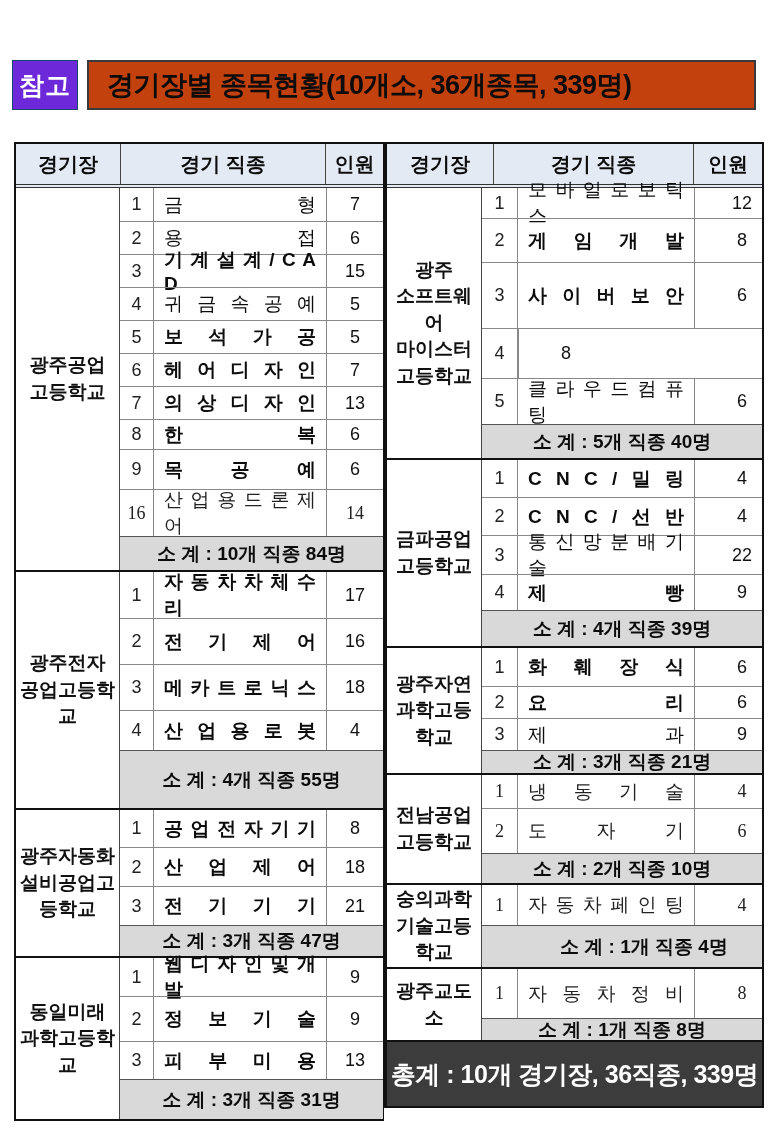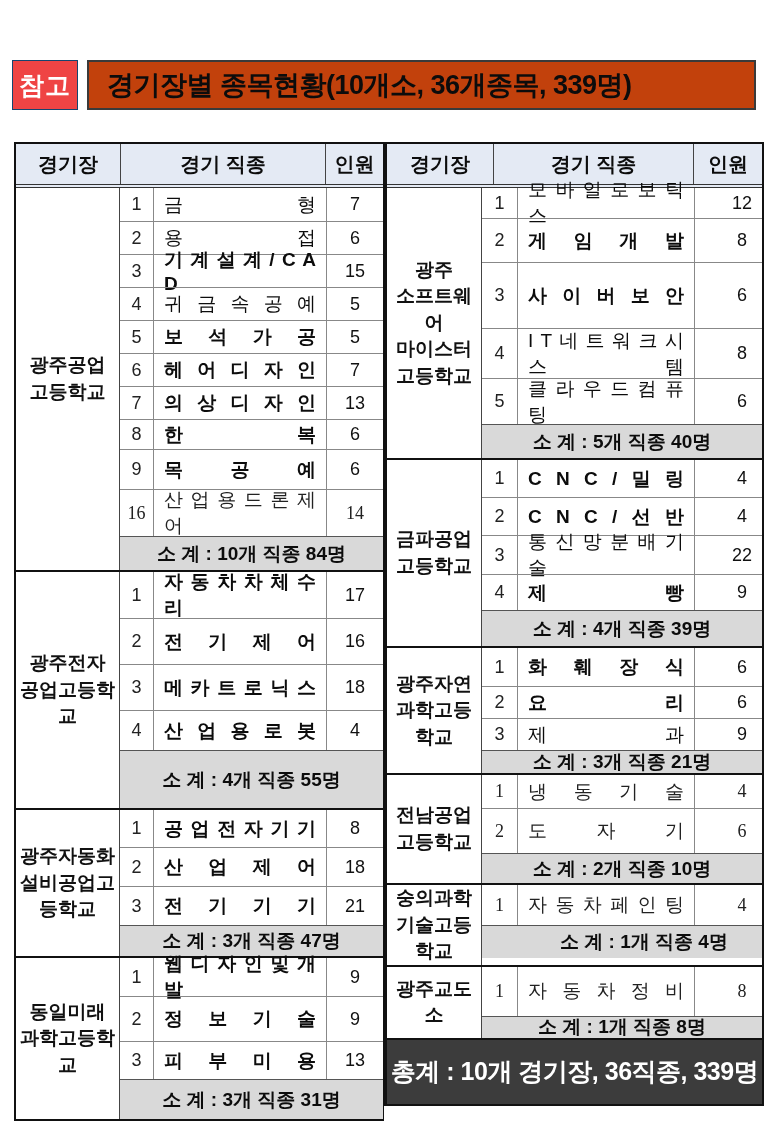--- a/index.html
+++ b/index.html
@@ -3,21 +3,21 @@
 <meta charset="utf-8">
 <style>
   html,body{margin:0;padding:0;background:#ffffff;}
   .page{
     position:relative;width:780px;height:1148px;background:#fff;
     font-family:"Liberation Sans",sans-serif;color:#111;box-sizing:border-box;
   }
   
   .hdr{position:absolute;left:12px;top:60px;right:24px;display:flex;align-items:stretch;}
   .badge{
-    background:#ef4444;color:#fff;font-weight:bold;font-size:25px;
+    background:#6d28d9;color:#fff;font-weight:bold;font-size:25px;
     width:64px;min-height:48px;display:flex;align-items:center;justify-content:center;
     border:1px solid #14456f;letter-spacing:1px;flex:0 0 auto;
   }
   .title-box{
     margin-left:9px;flex:1;background:#c2410c;border:2px solid #3a3a3a;
     display:flex;align-items:center;padding:0 18px;box-sizing:border-box;
   }
   .title-box span{font-size:27px;font-weight:bold;letter-spacing:-0.5px;color:#0c0c0c;}
   
   .tbl{position:absolute;left:14px;top:142px;display:flex;align-items:flex-start;}
@@ -288,23 +288,20 @@
               </div>
               <div class="row st-b" style="height: 66px;">
                 <div class="no">3</div>
                 <div class="nm">
                   <span class="nm-text">사 이 버 보 안</span>
                 </div>
                 <div class="ct">6</div>
               </div>
               <div class="row st-n" style="height: 50px;">
                 <div class="no">4</div>
-                <div class="nm">
-                  <span class="nm-text">I T 네 트 워 크 시 스 템</span>
-                </div>
                 <div class="ct">8</div>
               </div>
               <div class="row st-n" style="height: 46px;">
                 <div class="no">5</div>
                 <div class="nm">
                   <span class="nm-text">클 라 우 드 컴 퓨 팅</span>
                 </div>
                 <div class="ct">6</div>
               </div>
               <div class="subtotal" style="height: 34px;">소 계 : 5개 직종 40명</div>
@@ -398,21 +395,21 @@
             <div class="venue">숭의과학
 기술고등학교</div>
             <div class="rows">
               <div class="row st-s" style="height: 40px;">
                 <div class="no">1</div>
                 <div class="nm">
                   <span class="nm-text">자 동 차 페 인 팅</span>
                 </div>
                 <div class="ct">4</div>
               </div>
-              <div class="subtotal" style="height: 33px; padding-left: 44px;">소 계 : 1개 직종 4명</div>
+              <div class="subtotal" style="height: 42px; padding-left: 44px;">소 계 : 1개 직종 4명</div>
             </div>
           </div>
           <div class="block">
             <div class="venue">광주교도소</div>
             <div class="rows">
               <div class="row st-s" style="height: 49px;">
                 <div class="no">1</div>
                 <div class="nm">
                   <span class="nm-text">자 동 차 정 비</span>
                 </div>

